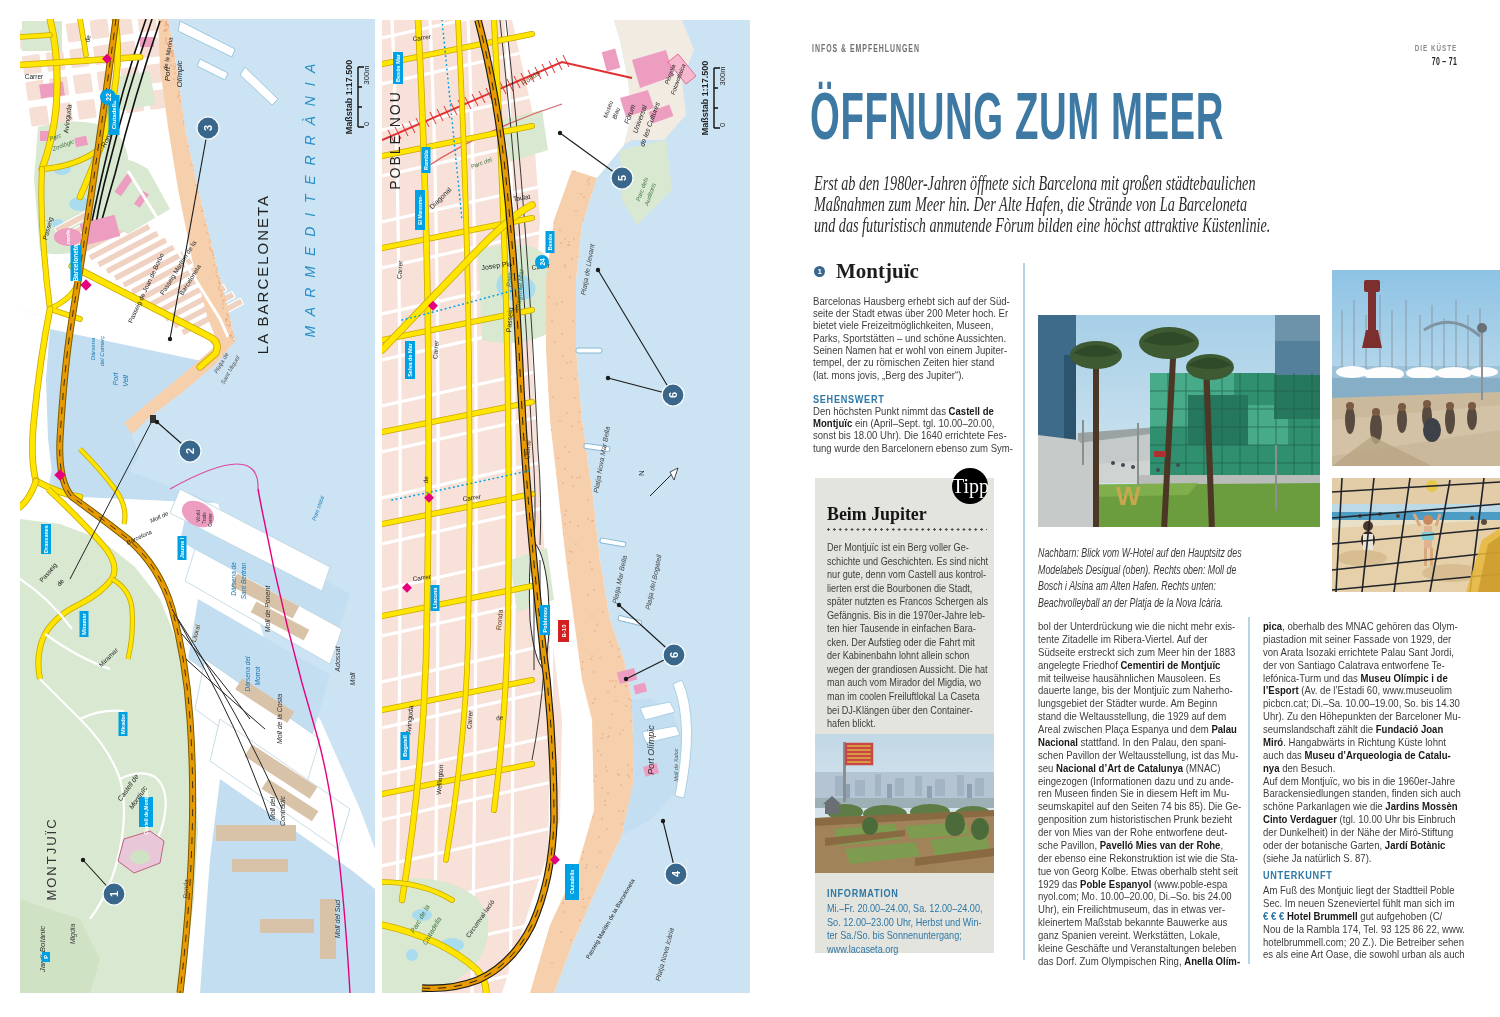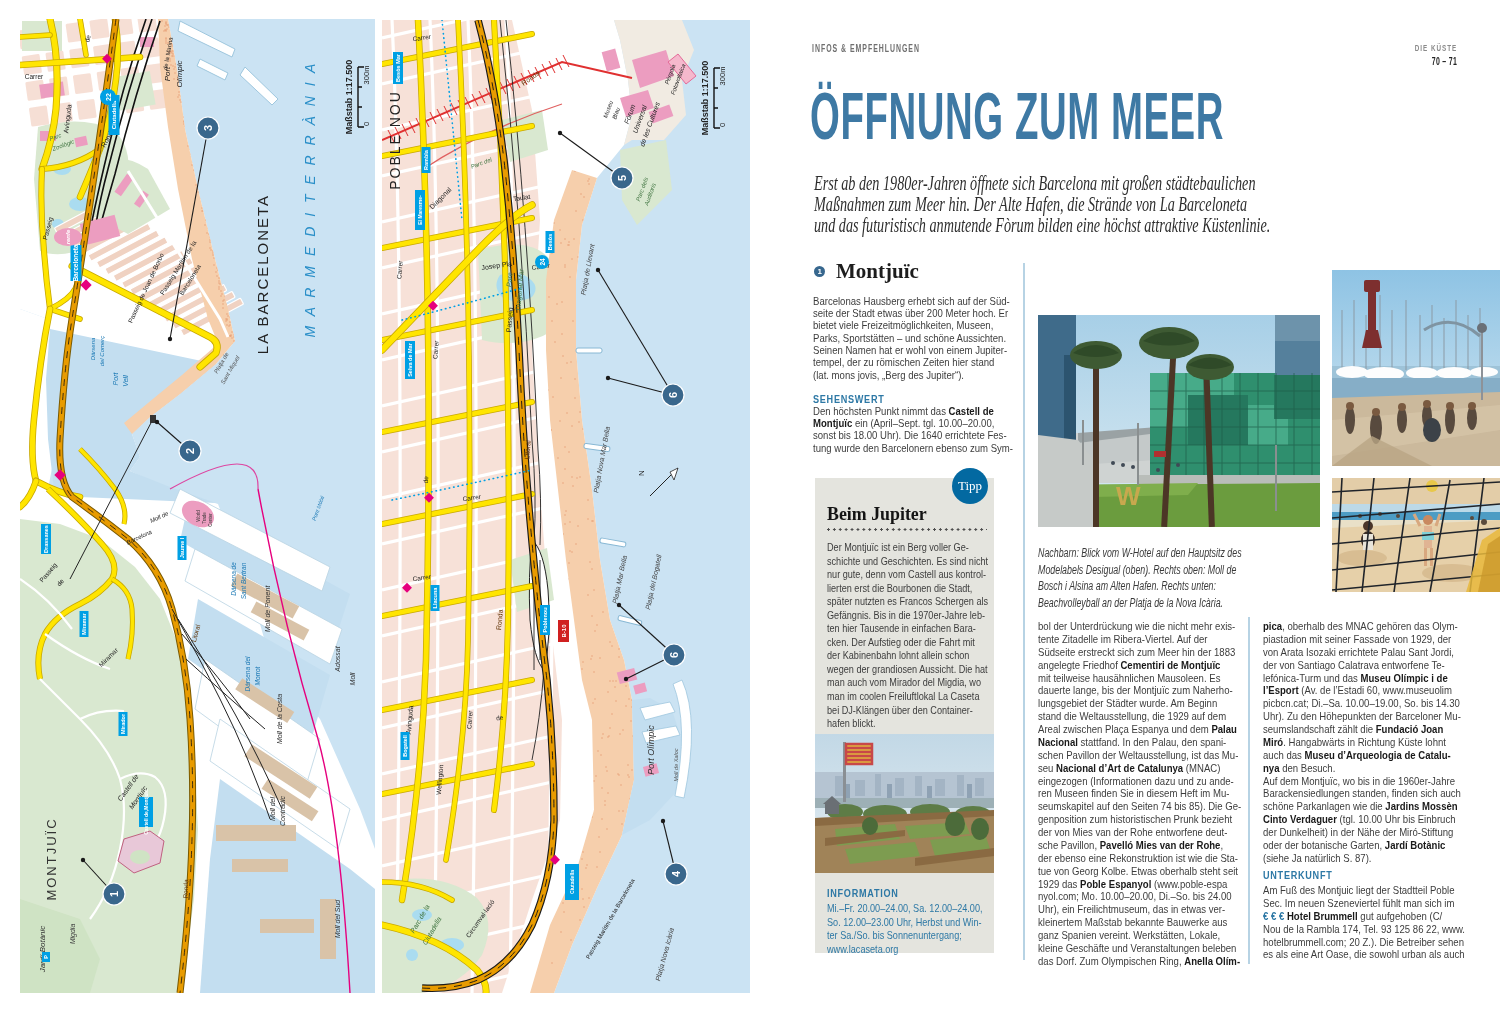--- a/index.html
+++ b/index.html
@@ -21,22 +21,22 @@
 .shead{font-family:"Liberation Serif",serif;font-weight:bold;font-size:21px;color:#1d1d1d;
        white-space:nowrap;transform:scaleX(1);transform-origin:0 0}
 .body{font-size:11.4px;color:#3c3c3c;white-space:nowrap;transform:scaleX(0.84);transform-origin:0 0;letter-spacing:0}
 .body b{color:#191919}
 .colw{}
 .tbody1{transform:scaleX(0.8)}
 .subh{font-size:11.4px;font-weight:bold;color:#2d78a5;letter-spacing:0.9px;white-space:nowrap;transform:scaleX(0.8);transform-origin:0 0}
 .binfo{color:#2d78a5;transform:scaleX(0.8)}
 .cap{font-style:italic;font-size:12.3px;color:#3a3a3a;white-space:nowrap;transform:scaleX(0.72);transform-origin:0 0}
 .tippbox{left:815px;top:478px;width:179px;height:475px;background:#e4e4de}
-.tippcirc{left:952px;top:468px;width:36px;height:36px;border-radius:50%;background:#0369a1;
-          color:#fff;font-family:"Liberation Serif",serif;font-size:13px;text-align:center;line-height:36px}
+.tippcirc{left:952px;top:468px;width:36px;height:36px;border-radius:50%;background:#000000;
+          color:#fff;font-family:"Liberation Serif",serif;font-size:20px;text-align:center;line-height:36px}
 .theada{font-family:"Liberation Serif",serif;font-weight:bold;font-size:19px;color:#141414;white-space:nowrap;transform:scaleX(0.94);transform-origin:0 0}
 .dotted{height:3px;background-image:radial-gradient(circle at 1.5px 1.5px,#4d4d4d 1.15px,transparent 1.3px);
         background-size:5.9px 3px;background-repeat:repeat-x}
 .eu{color:#2d78a5;font-weight:bold}
 </style></head>
 <body>
 
 <svg class="abs" style="left:20px;top:19px" width="355" height="974" viewBox="0 0 355 974">
 
 <rect width="355" height="974" fill="#cbe3f3"></rect>

